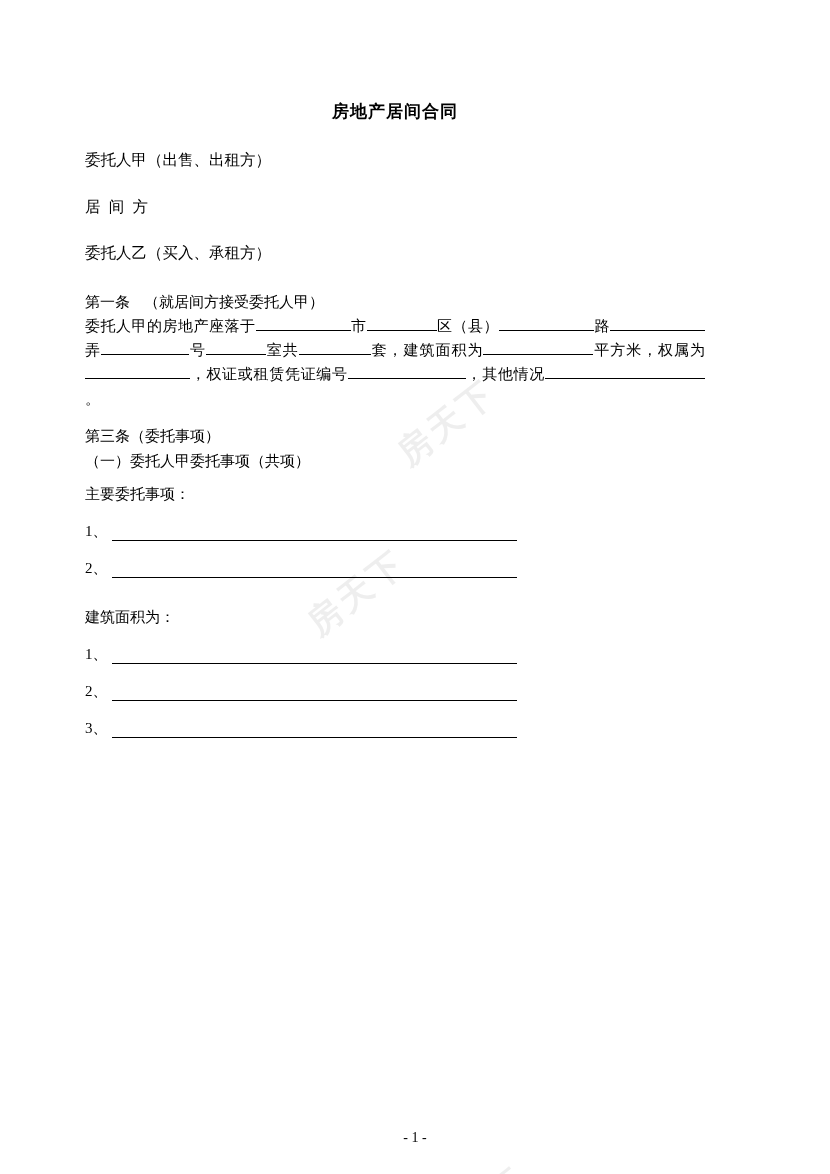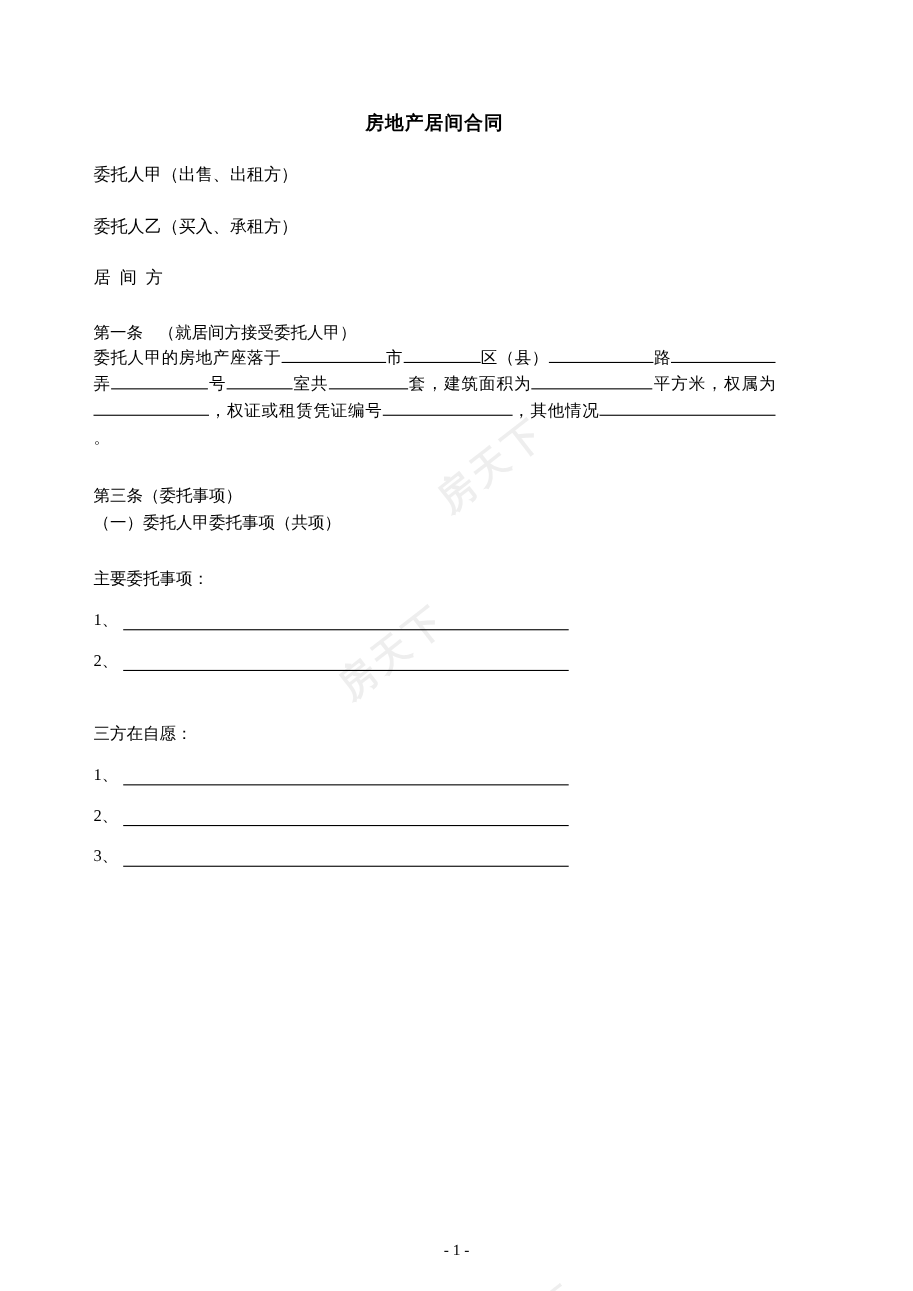--- a/index.html
+++ b/index.html
@@ -76,31 +76,31 @@
     margin: 0;
   }
   .body-text .fill {
     display: inline-block;
     border-bottom: 1px solid #000;
     vertical-align: baseline;
   }
   .sec3-head {
     font-size: 15px;
     font-family: "Liberation Sans", sans-serif;
-    margin-top: 30px;
+    margin-top: 16px;
   }
   .sub-item {
     font-size: 15px;
     font-family: Liberation Serif, serif;
     margin-top: 6px;
   }
   .list-label {
     font-size: 15px;
     font-family: "Liberation Sans", sans-serif;
-    margin-top: 32px;
+    margin-top: 14px;
   }
   .numbered-line {
     display: flex;
     align-items: flex-end;
     margin-top: 18px;
     font-size: 15px;
     font-family: "Liberation Serif", serif;
   }
   .numbered-line .num {
     flex: 0 0 auto;
@@ -130,22 +130,22 @@
 
   <div class="watermark wm1">房天下</div>
   <div class="watermark wm2">房天下</div>
   <div class="watermark wm3">房天下</div>
 
   <div class="content">
 
     <div class="doc-title">房地产居间合同</div>
 
     <div class="party party-1">委托人甲（出售、出租方）</div>
+    <div class="party party-2">居 间 方</div>
     <div class="party party-3">委托人乙（买入、承租方）</div>
-    <div class="party party-2">居 间 方</div>
 
     <div class="clause-head">
       <span class="cnum">第一条</span><span>（就居间方接受委托人甲）</span>
     </div>
 
     <p class="body-text">
       <span>委托人甲的房地产座落于</span><span class="fill" style="width:95px"></span><span>市</span><span class="fill" style="width:70px"></span><span>区（县）</span><span class="fill" style="width:95px"></span><span>路</span><span class="fill" style="width:95px"></span><span>弄</span><span class="fill" style="width:88px"></span><span>号</span><span class="fill" style="width:60px"></span><span>室共</span><span class="fill" style="width:72px"></span><span>套，建筑面积为</span><span class="fill" style="width:110px"></span><span>平方米，权属为</span><span class="fill" style="width:105px"></span><span>，权证或租赁凭证编号</span><span class="fill" style="width:118px"></span><span>，其他情况</span><span class="fill" style="width:160px"></span><span>。</span>
     </p>
 
     <div class="sec3-head">
@@ -161,21 +161,21 @@
       <span class="num">1、</span>
       <span class="rule"></span>
     </div>
     <div class="numbered-line">
       <span class="num">2、</span>
       <span class="rule"></span>
     </div>
 
     <div class="gap-block"></div>
 
-    <div class="list-label">三方在自愿：</div>
+    <div class="list-label">建筑面积为：</div>
 
     <div class="numbered-line">
       <span class="num">1、</span>
       <span class="rule"></span>
     </div>
     <div class="numbered-line">
       <span class="num">2、</span>
       <span class="rule"></span>
     </div>
     <div class="numbered-line">

